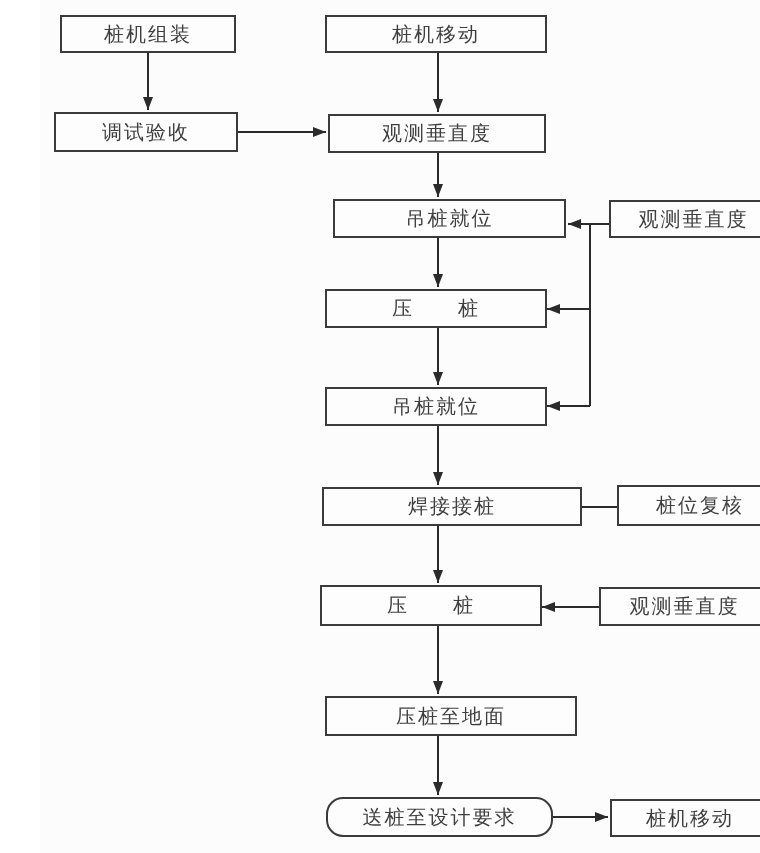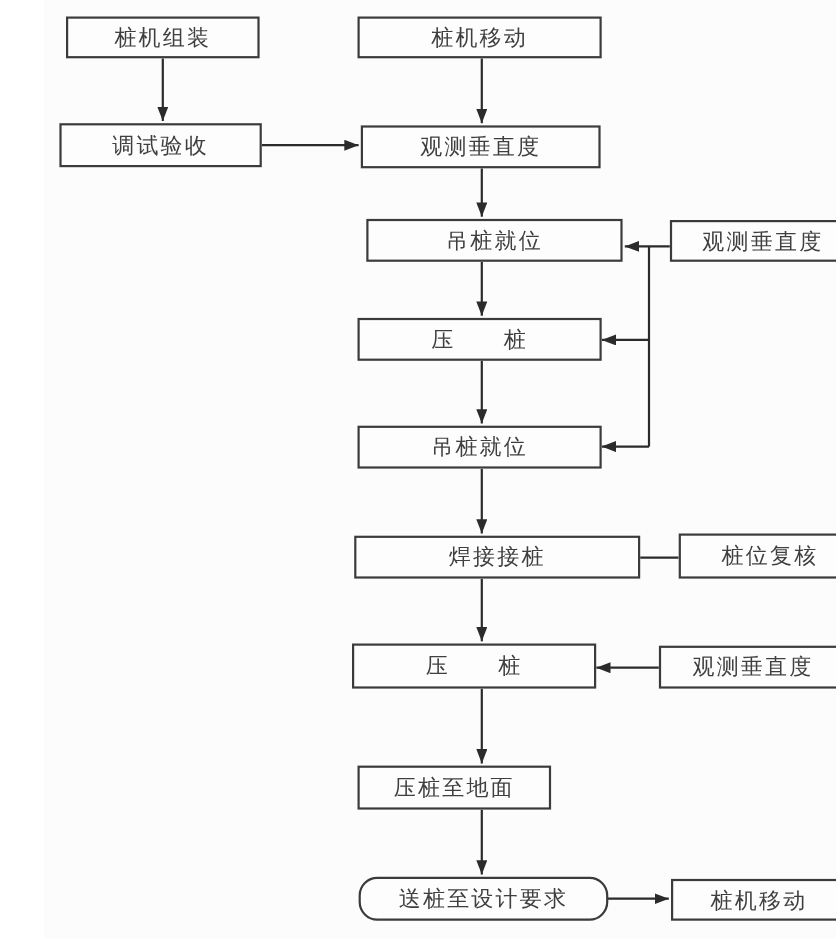--- a/index.html
+++ b/index.html
@@ -74,21 +74,21 @@
   <div class="node" style="left:20px;  top:15px;  width:176px; height:38px;">桩机组装</div>
   <div class="node" style="left:14px;  top:112px; width:184px; height:40px;">调试验收</div>
 
   <div class="node" style="left:285px; top:15px;  width:222px; height:38px;">桩机移动</div>
   <div class="node" style="left:288px; top:114px; width:218px; height:39px;">观测垂直度</div>
   <div class="node" style="left:293px; top:199px; width:233px; height:39px;">吊桩就位</div>
   <div class="node" style="left:285px; top:289px; width:222px; height:39px;">压　　桩</div>
   <div class="node" style="left:285px; top:387px; width:222px; height:39px;">吊桩就位</div>
   <div class="node" style="left:282px; top:487px; width:260px; height:39px;">焊接接桩</div>
   <div class="node" style="left:280px; top:585px; width:222px; height:41px;">压　　桩</div>
-  <div class="node" style="left:285px; top:696px; width:176px; height:40px;">压桩至地面</div>
+  <div class="node" style="left:285px; top:696px; width:252px; height:40px;">压桩至地面</div>
   <div class="node" style="left:286px; top:797px; width:227px; height:40px;border-radius:17px;">送桩至设计要求</div>
 
   <div class="node" style="left:569px; top:200px; width:169px; height:38px;">观测垂直度</div>
   <div class="node" style="left:577px; top:485px; width:166px; height:41px;">桩位复核</div>
   <div class="node" style="left:559px; top:587px; width:171px; height:39px;">观测垂直度</div>
   <div class="node" style="left:570px; top:799px; width:160px; height:38px;">桩机移动</div>
 
 </div>
 
 </body></html>

